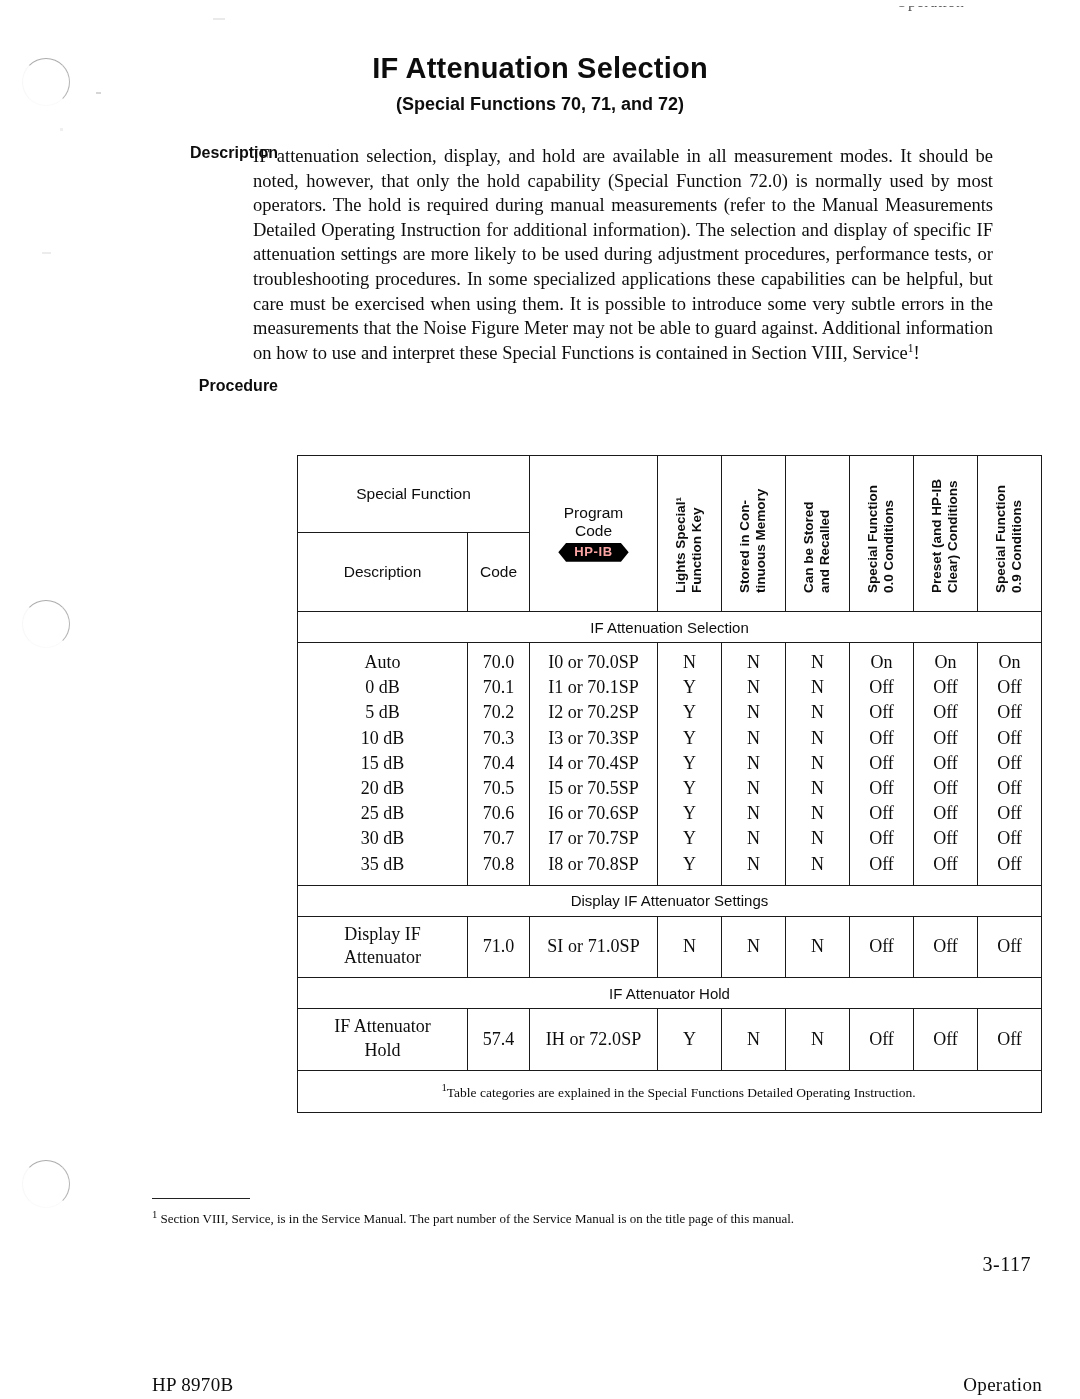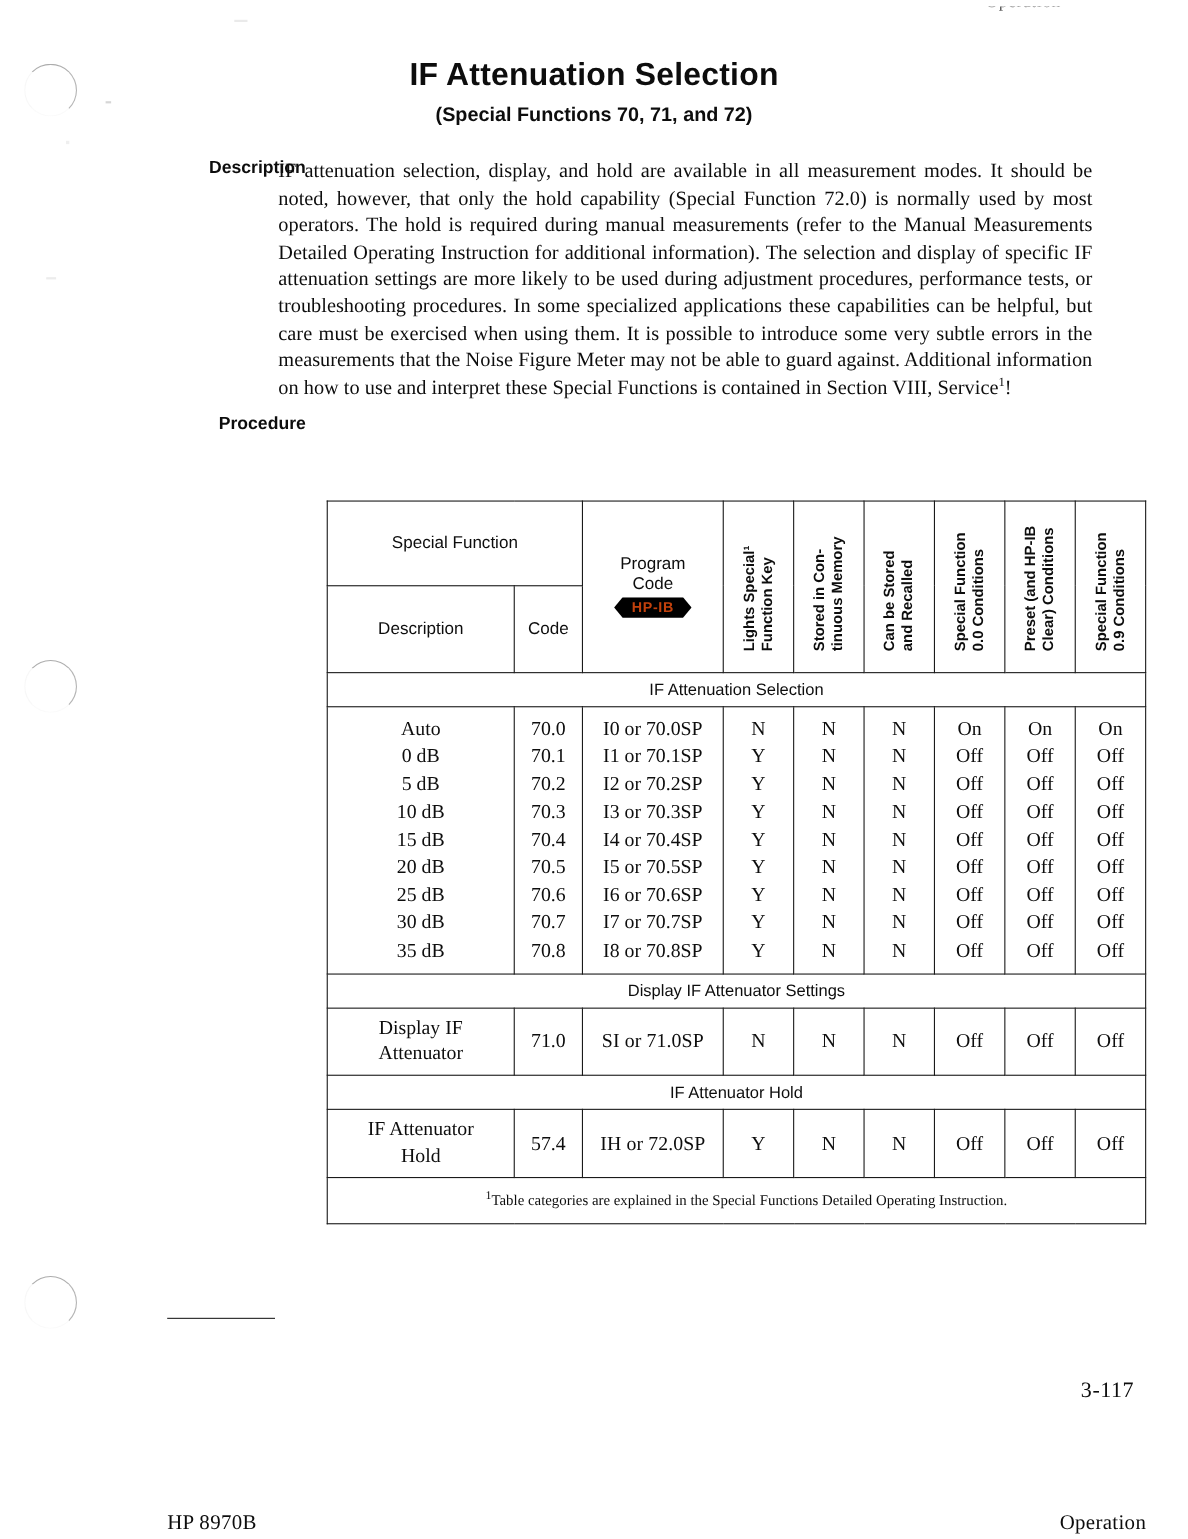--- a/index.html
+++ b/index.html
@@ -179,21 +179,21 @@
     font-family: "Liberation Sans", sans-serif;
     font-weight: bold;
     font-size: 15.5px;
     line-height: 1.15;
     padding: 3px 0 4px 0 !important;
   }
   .hpib-badge {
     display: inline-block;
     margin-top: 3px;
     background: #000;
-    color: #c2410c;
+    color: #fca5a5;
     font-family: "Liberation Sans", sans-serif;
     font-weight: bold;
     font-size: 13px;
     letter-spacing: 0.6px;
     padding: 2px 16px 3px 16px;
     line-height: 1.05;
     clip-path: polygon(0% 50%, 11% 0%, 89% 0%, 100% 50%, 89% 100%, 11% 100%);
   }
 
   
@@ -517,20 +517,21 @@
 
         <tr class="fn-row">
           <td colspan="9"><sup>1</sup><span>Table categories are explained in the Special Functions Detailed Operating Instruction.</span></td>
         </tr>
       </tbody>
     </table>
   </div>
 
   <div class="page-footnote">
     <div class="rule"></div>
+    <div><sup>1</sup> <span>Section VIII, Service, is in the Service Manual. The part number of the Service Manual is on the title page of this manual.</span></div>
   </div>
 
   <div class="folio">3-117</div>
 
   <div class="footer">
     <div class="inner">
       <span>HP 8970B</span>
       <span>Operation</span>
     </div>
   </div>

